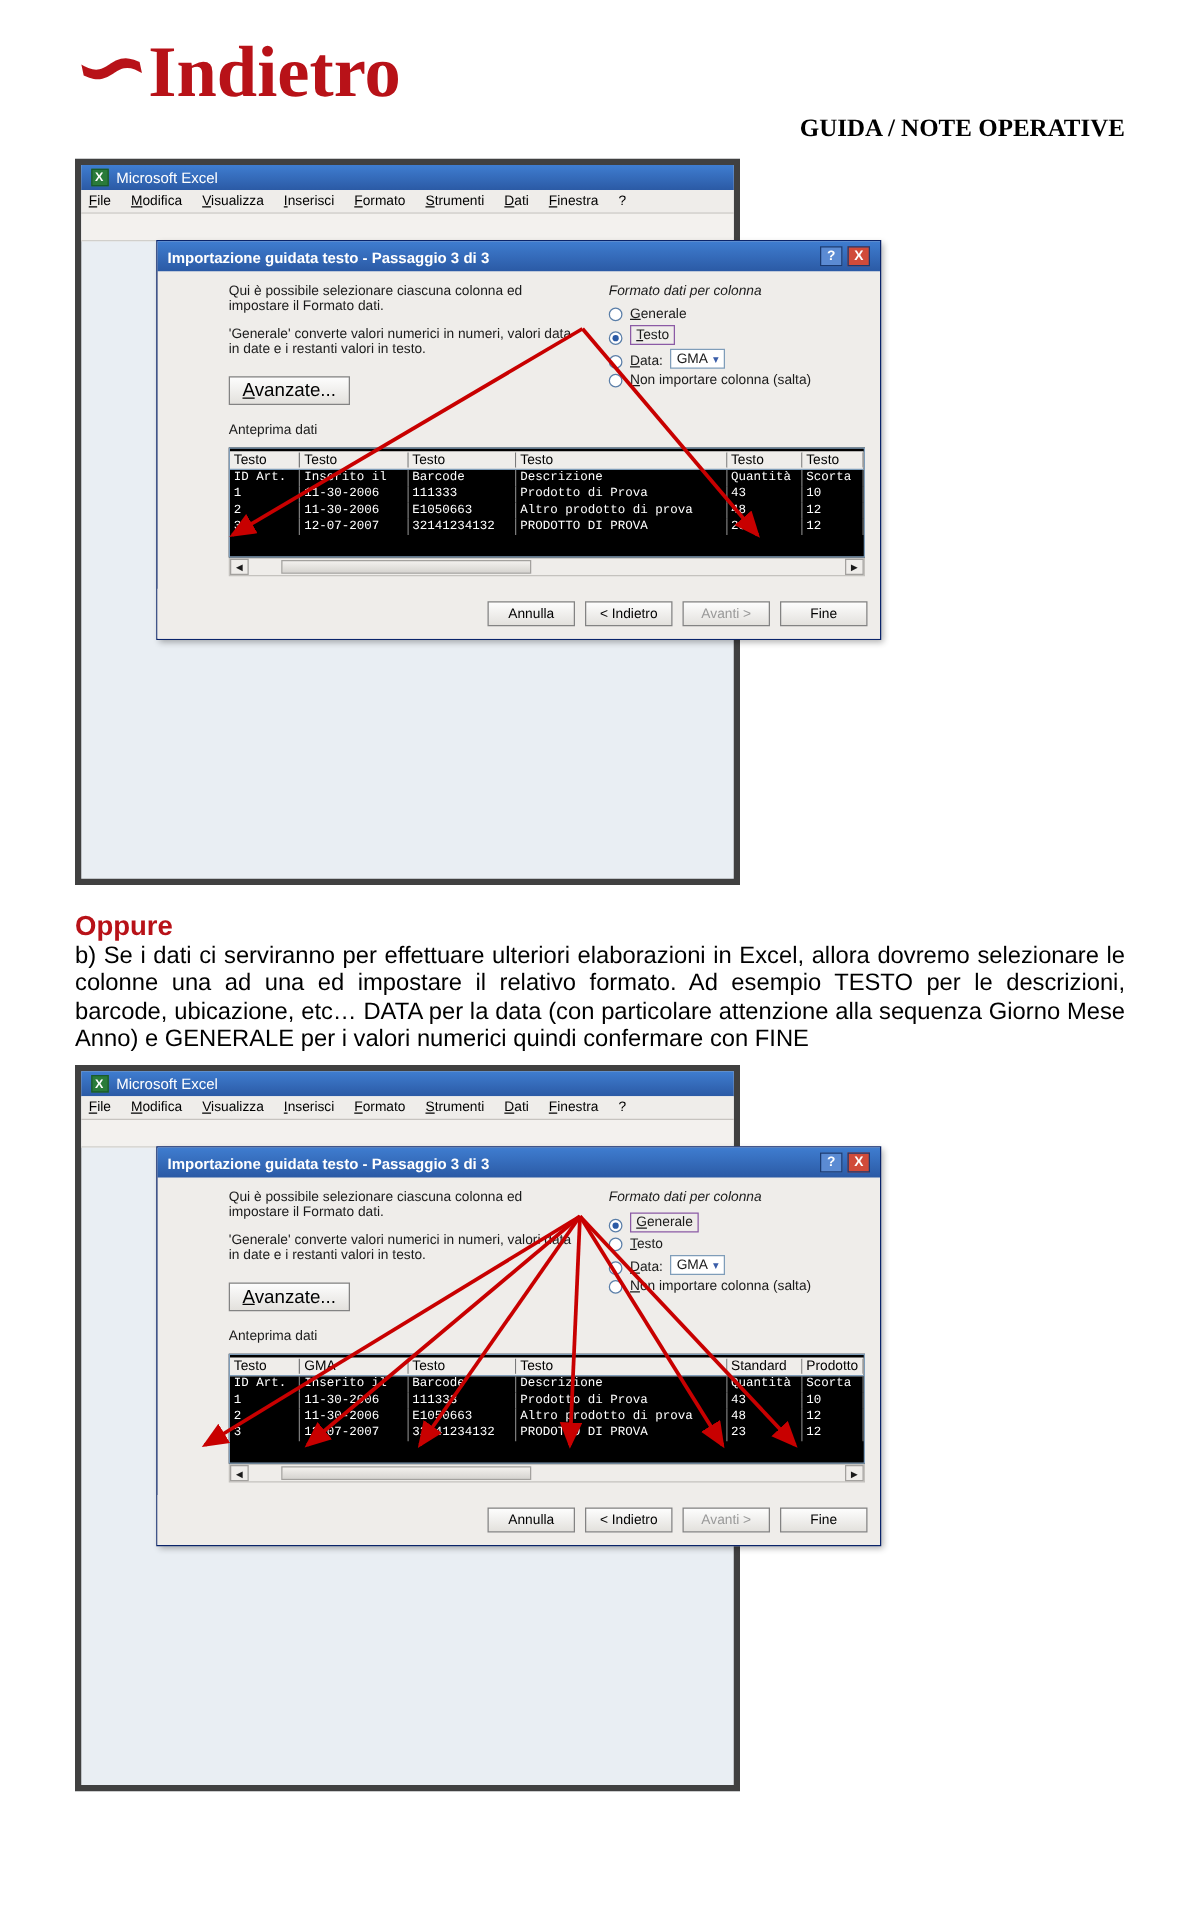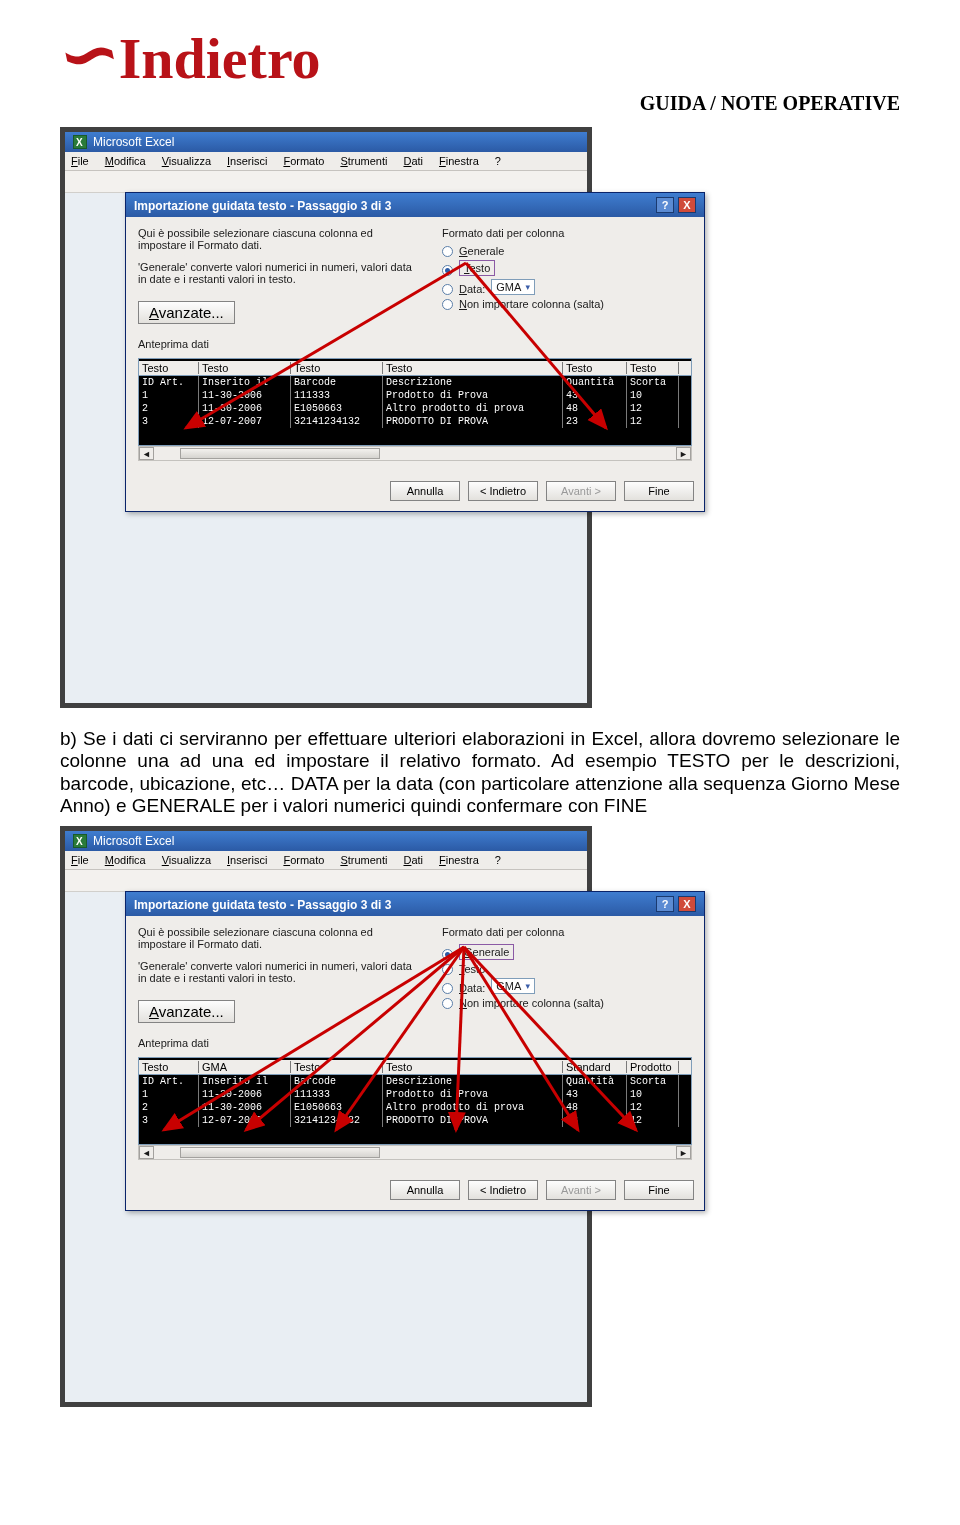--- a/index.html
+++ b/index.html
@@ -15,25 +15,25 @@
   .excel-title .x-icon { width:14px; height:14px; background:#2a7b3a; border:1px solid #1a5a2a; position:relative; }
   .excel-title .x-icon::after{content:"X"; color:#fff; font:bold 10px/13px Arial; position:absolute; left:2px;}
   .menubar { background:#efedea; font-size:11px; padding:3px 6px; border-bottom:1px solid #c6c3bf; display:flex; gap:16px; }
   .menubar span::first-letter { text-decoration: underline; }
   .toolbar { background:#f3f1ee; height:22px; border-bottom:1px solid #d1cfcb;}
   .wizard { position:absolute; left:60px; top:60px; width:580px; background:#efedea; border:1px solid #0a246a; box-shadow:2px 2px 5px rgba(0,0,0,.3);}
   .wizard-title { background: linear-gradient(#3f7dd0,#2b5aa5); color:#fff; font:bold 12px Arial; padding:4px 8px; display:flex; align-items:flex-end; justify-content:space-between;}
   .wizard-title .tbtns { display:flex; gap:4px;}
   .tbtn{ width:18px;height:16px;border:1px solid #1a3a70; background:#5b8bd3; color:#fff; font:bold 11px/14px Arial; text-align:center;}
   .tbtn.close{ background:#d04b3a;}
-  .wizard-body { padding:10px 12px 10px 12px; font-size:11px; color:#1a1a1a;}
+  .wizard-body { padding:10px 12px 10px 12px; font-size:11px; color:#1a1a1a;margin-left:45px;}
   .row2 { display:flex; gap:24px; }
   .leftcol{ width:280px; }
   .rightcol{ flex:1; }
-  .group-label{ margin-bottom:6px; }
+  .group-label{ margin-bottom:6px;font-style:italic; }
   .radio-row{ display:flex; align-items:flex-end; gap:6px; margin:3px 0; }
   .radio{ width:11px;height:11px;border:1px solid #5a7ea8;border-radius:50%;background:#fff; position:relative;}
   .radio.sel::after{content:"";position:absolute;inset:2px;border-radius:50%;background:#2b5aa5;}
   .radio-label::first-letter{text-decoration:underline;}
   .boxed { border:1px solid #8b5aa5; padding:1px 4px; display:inline-block; }
   .date-select{ border:1px solid #7f9db9; background:#fff; padding:1px 4px; font-size:11px; display:inline-flex; align-items:center; gap:4px;}
   .chev{ font-size:9px; color:#3a5da8;}
   .btn-small { background:linear-gradient(#fdfdfd,#e3e1dd); border:1px solid #838383; padding:2px 10px; font-size:15px;}
   .btn-small.txt::first-letter{text-decoration:underline;}
   .preview-label{ margin:14px 0 8px 0;}
@@ -191,20 +191,21 @@
               </marker>
             </defs>
           <line x1="340" y1="70" x2="60" y2="235" stroke="#c80000" stroke-width="3" marker-end="url(#ah1)"></line>
           <line x1="340" y1="70" x2="480" y2="235" stroke="#c80000" stroke-width="3" marker-end="url(#ah1)"></line>
         </svg>
       </div>
     </div>
   </div>
 
   <div class="body-text">
+    <div class="oppure">Oppure</div>
     <div>b) Se i dati ci serviranno per effettuare ulteriori elaborazioni in Excel, allora dovremo selezionare le colonne una ad una ed impostare il relativo formato. Ad esempio TESTO per le descrizioni, barcode, ubicazione, etc… DATA per la data (con particolare attenzione alla sequenza Giorno Mese Anno) e GENERALE per i valori numerici quindi confermare con FINE</div>
   </div>
 
   <div class="screenshot-wrap" style="margin-top:8px;">
     <div class="excel-win">
       <div class="excel-title">
         <span class="x-icon"></span>
         <span>Microsoft Excel</span>
       </div>
       <div class="menubar">

